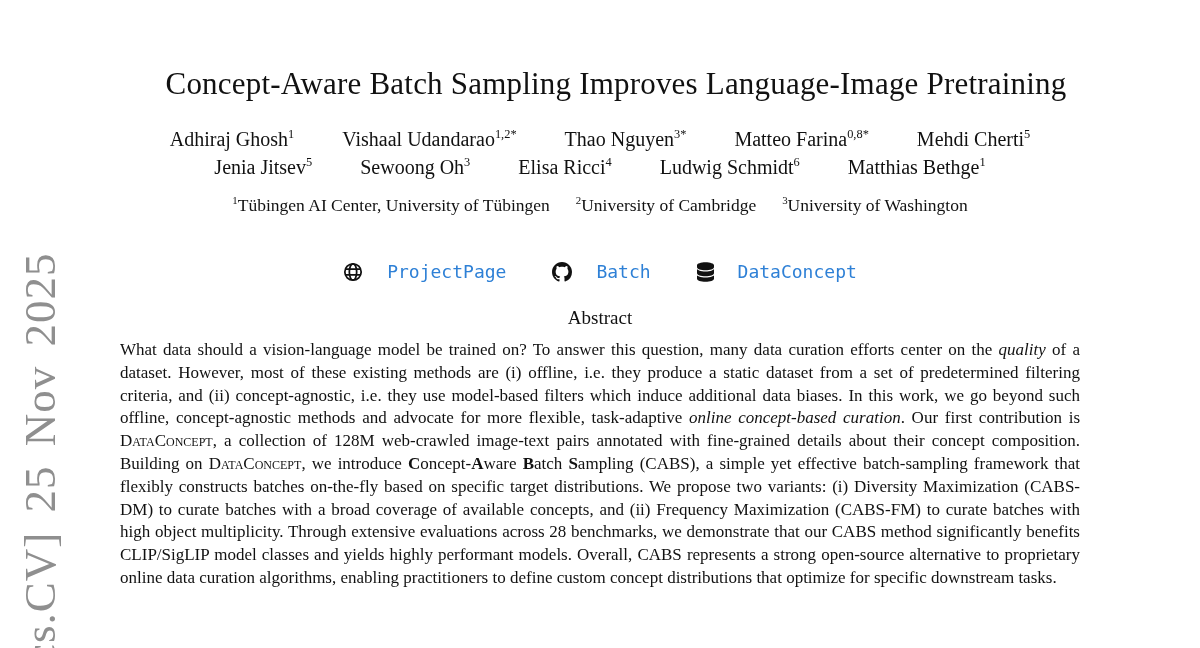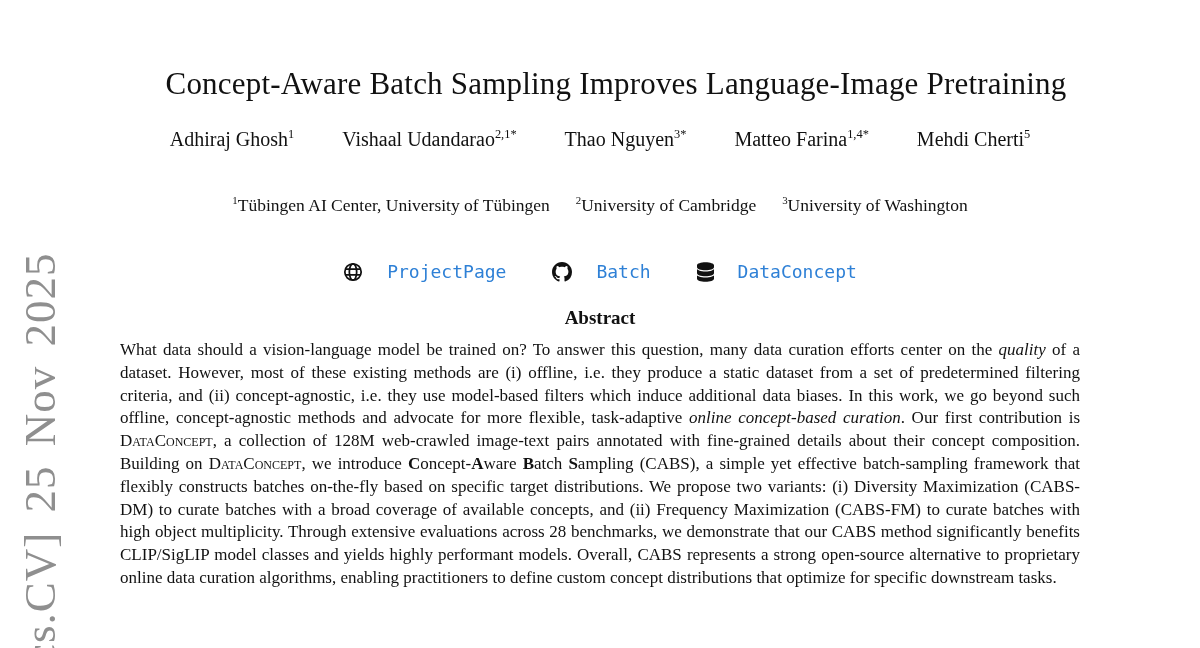--- a/index.html
+++ b/index.html
@@ -33,41 +33,42 @@
     display:flex; justify-content:center; align-items:center; gap:46px;
   }
   .link {
     display:inline-flex; align-items:center; gap:24px;
     font-family:"DejaVu Sans Mono", monospace; font-size:18px;
     color:var(--link,#2e80d6); text-decoration:none; cursor:pointer;
   }
   .link .icon { display:inline-flex; align-items:center; }
   .abstract-heading {
     position:absolute; top:307px; left:0; width:100%;
-    text-align:center; font-size:19px; font-weight:700;
+    text-align:center; font-size:19px; font-weight:400;
   }
   .abstract-body {
     position:absolute; top:339px; left:120px; width:960px; margin:0;
     font-size:17px; line-height:22.8px; text-align:justify;
   }
   .it { font-style:italic; }
   .bd { font-weight:700; }
   .sc { font-variant:small-caps; }
 </style>
 </head>
 <body>
 
 <div class="page" style="--link: #2e80d6; --muted: #8f8f8f;">
 
   <div class="watermark">cs.CV] 25 Nov 2025</div>
 
   <h1 class="title">Concept-Aware Batch Sampling Improves Language-Image Pretraining</h1>
 
   <div class="authors">
-    <div class="author-line" id="authors-line1"><span class="author">Adhiraj Ghosh<sup>1</sup></span><span class="author">Vishaal Udandarao<sup>2,1*</sup></span><span class="author">Thao Nguyen<sup>3*</sup></span><span class="author">Matteo Farina<sup>1,4*</sup></span><span class="author">Mehdi Cherti<sup>5</sup></span></div>
+    <div class="author-line" id="authors-line1"><span class="author">Adhiraj Ghosh<sup>1</sup></span><span class="author">Vishaal Udandarao<sup>1,2*</sup></span><span class="author">Thao Nguyen<sup>3*</sup></span><span class="author">Matteo Farina<sup>0,8*</sup></span><span class="author">Mehdi Cherti<sup>5</sup></span></div>
+    <div class="author-line" id="authors-line2"><span class="author">Jenia Jitsev<sup>5</sup></span><span class="author">Sewoong Oh<sup>3</sup></span><span class="author">Elisa Ricci<sup>4</sup></span><span class="author">Ludwig Schmidt<sup>6</sup></span><span class="author">Matthias Bethge<sup>1</sup></span></div>
   </div>
 
   <div class="affils">
     <div class="affil-line" id="affils-line1"><span class="affil"><sup>1</sup>Tübingen AI Center, University of Tübingen</span><span class="affil"><sup>2</sup>University of Cambridge</span><span class="affil"><sup>3</sup>University of Washington</span></div>
   </div>
 
   <div class="links" id="links-row">
       <a class="link">
         <span class="icon">
           <svg viewBox="0 0 24 24" width="20" height="20">

